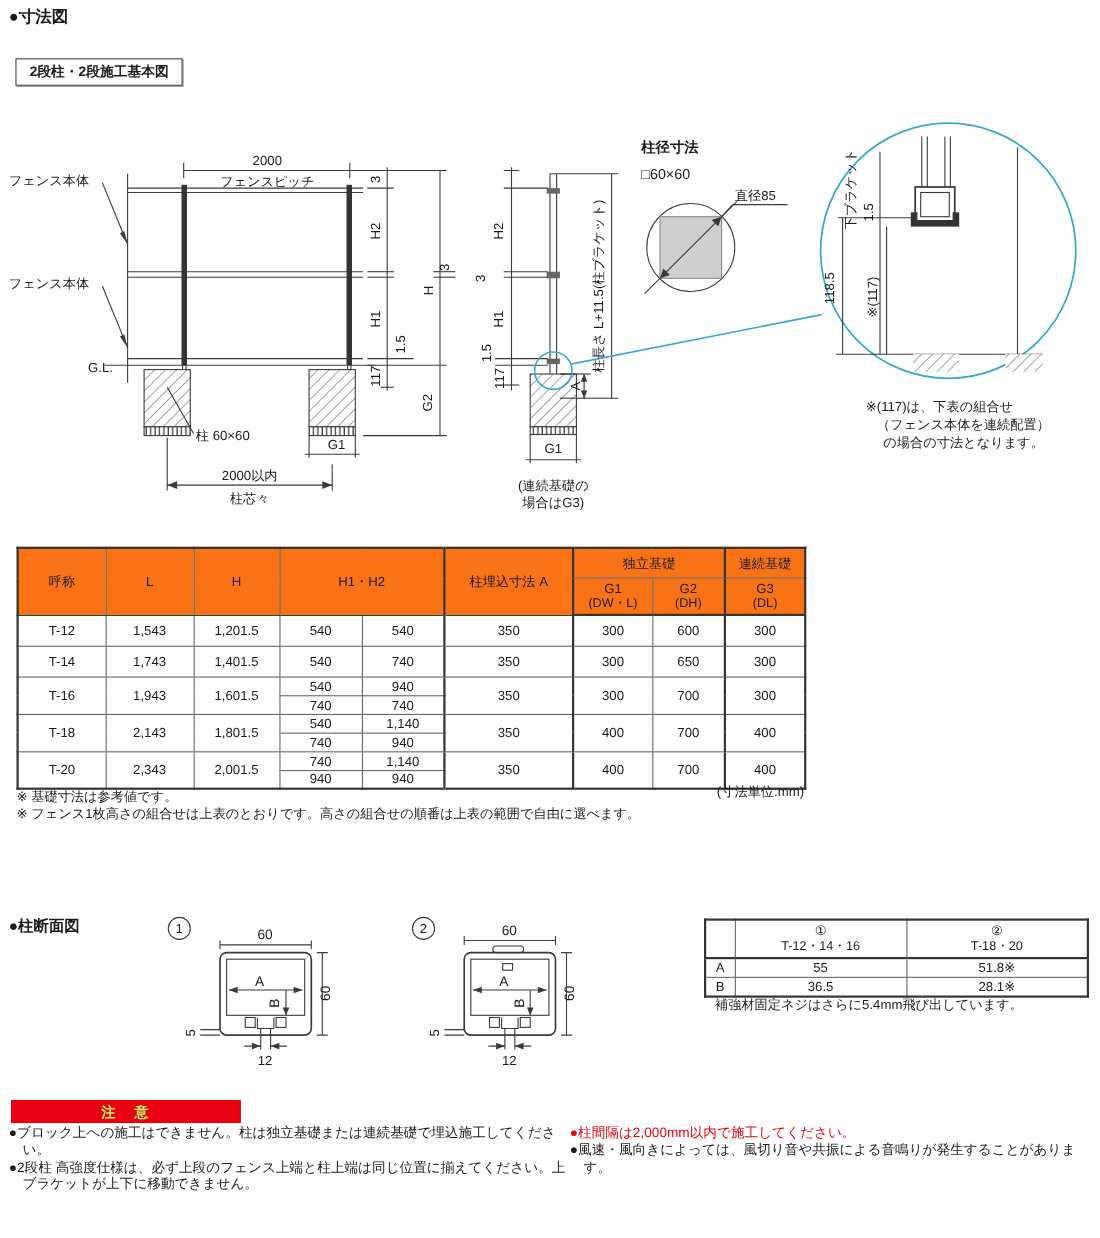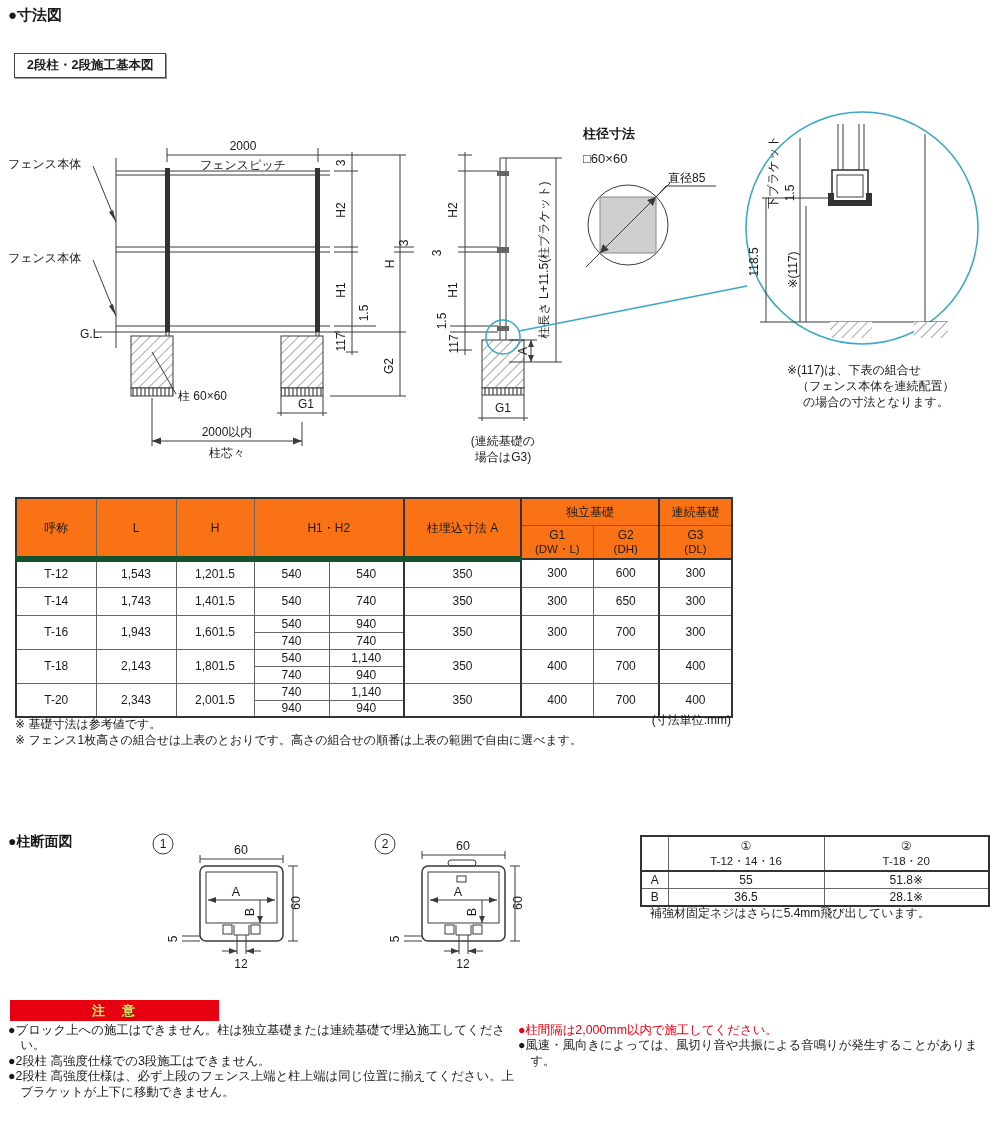--- a/index.html
+++ b/index.html
@@ -10,21 +10,21 @@
   #box-label{left:14px;top:53px;border:1px solid #444;box-shadow:1px 1px 0 #999;padding:3px 12px;font-size:12.5px;font-weight:bold;background:#fff;}
   svg text{fill:#1a1a1a;stroke:none;font-size:12px;}
   svg .b{font-weight:bold;}
   
   #spec-wrap{left:15px;top:497px;}
   table.spec{border-collapse:collapse;border:2px solid #333;table-layout:fixed;}
   table.spec td{border:1px solid #666;text-align:center;font-size:12px;padding:0;line-height:14px;}
   table.spec tr.hd td{background:#f97316;}
   table.spec tr.hd1 td{height:26px;}
   table.spec tr.hd2 td{height:32px;border-bottom:2px solid #333;}
-  table.spec td.hdb{border-bottom:6px solid #14532d;}
+  table.spec td.hdb{border-bottom:1px solid #14532d;}
   table.spec .bl2{border-left:2px solid #333;}
   table.spec tr.r1{height:28px;}
   table.spec tr.r2{height:17px;}
   .sub{display:block;font-size:11.5px;}
   
   .notes{font-size:12px;line-height:16px;}
   #unit-note{left:630px;top:712px;width:101px;text-align:right;font-size:12px;}
   #cs-title{left:8px;top:833px;font-size:14px;font-weight:bold;}
   
   #mini-wrap{left:640px;top:835px;}
@@ -443,21 +443,20 @@
   </div>
 
   <div class="abs" id="cs-notes">
     <div class="ind">補強材固定ネジはさらに5.4mm飛び出しています。</div>
   </div>
 
   <div class="abs" id="caution-banner">注　意</div>
 
   <div class="abs" id="caution-left">
     <div>●ブロック上への施工はできません。柱は独立基礎または連続基礎で埋込施工してください。</div>
-    <div>●2段柱 高強度仕様での3段施工はできません。</div>
     <div>●2段柱 高強度仕様は、必ず上段のフェンス上端と柱上端は同じ位置に揃えてください。上ブラケットが上下に移動できません。</div>
   </div>
 
   <div class="abs" id="caution-right">
     <div class="red">●柱間隔は2,000mm以内で施工してください。</div>
     <div>●風速・風向きによっては、風切り音や共振による音鳴りが発生することがあります。</div>
   </div>
 
 </div>
 

